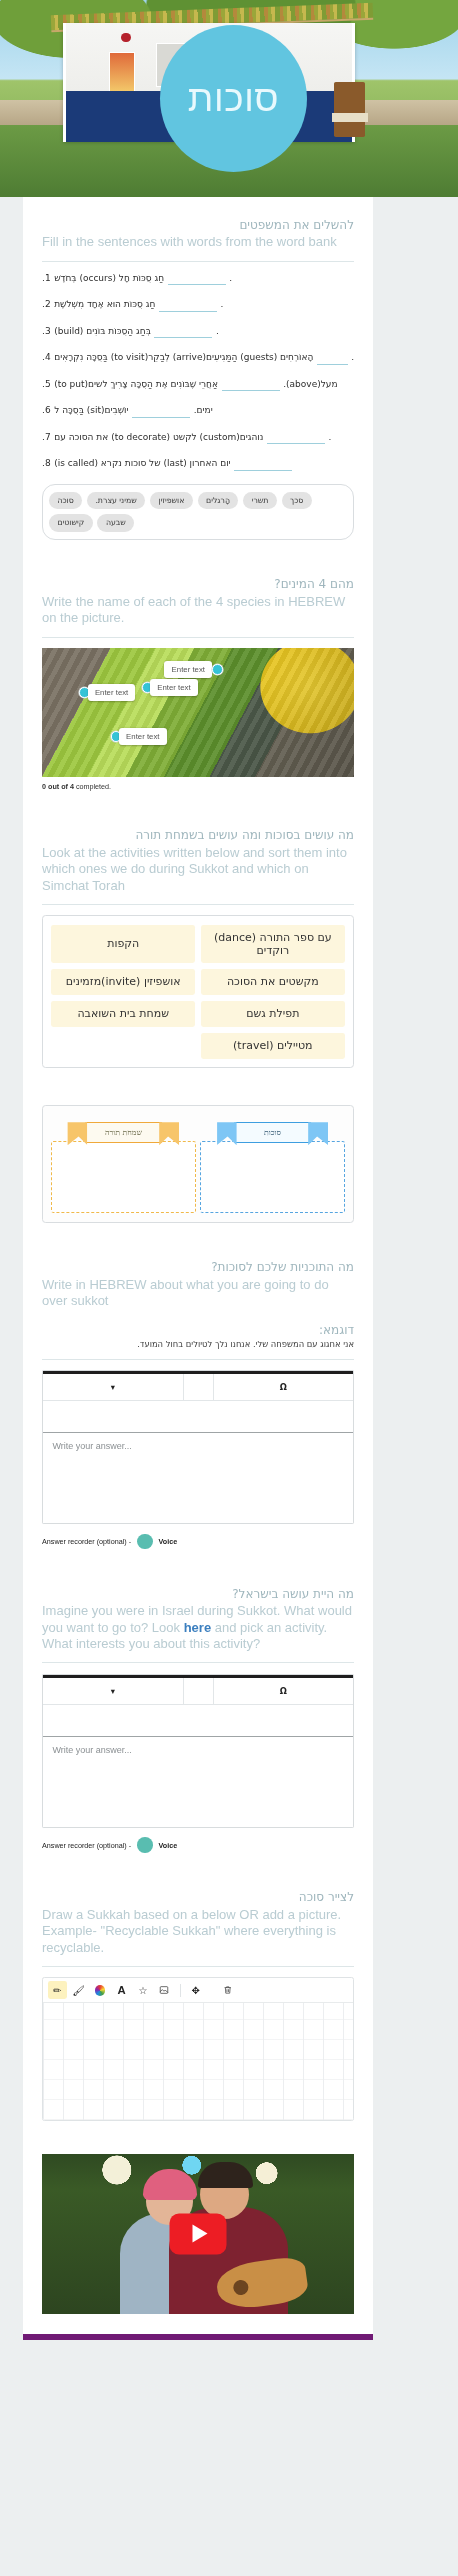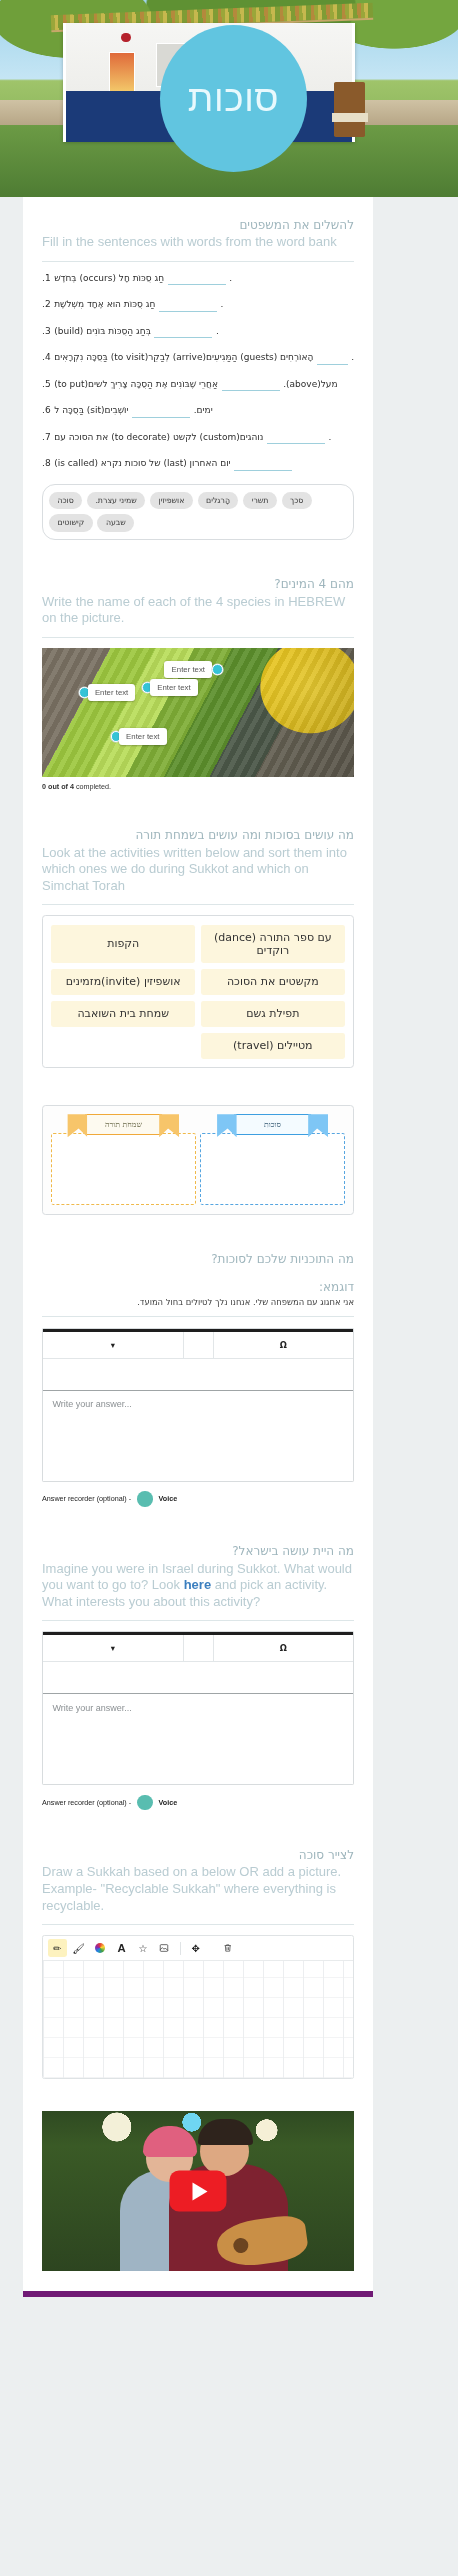--- a/index.html
+++ b/index.html
@@ -132,21 +132,21 @@
   .sort-box { border:0.6px solid #d9dde0; border-radius:3.6px; padding:8.4px; }
   .sort-grid { display:grid; grid-template-columns:1fr 1fr; gap:6px; direction:rtl; }
   .sort-card {
     background:#fdf6dd; border-radius:2.4px; min-height:26px;
     display:flex; align-items:center; justify-content:center;
     font-size:11px; color:#333; font-family:"DejaVu Sans", sans-serif;
     padding:6px 4.8px; text-align:center;
   }
 
   .drop-box { border:0.6px solid #d9dde0; border-radius:3.6px; padding:8.4px; background:#fdfdfd; }
-  .drop-grid { display:grid; grid-template-columns:1fr 1fr; gap:4.8px; }
+  .drop-grid { display:grid; grid-template-columns:1fr 1fr; gap:4.8px;margin-top:8px; }
   .drop-zone { position:relative; padding-top:19px; }
   .drop-dashed { border:1.2px dashed #f0b94a; border-radius:2.4px; height:72px; background:#fff; }
   .drop-zone.blue .drop-dashed { border-color:#56a5e0; }
   .ribbon { position:absolute; top:0; left:50%; transform:translateX(-50%); z-index:2;
     display:flex; align-items:flex-start; }
   .ribbon-tail { width:20px; height:23px; background:#f7c56a;
     clip-path: polygon(0 0, 100% 0, 100% 100%, 55% 62%, 0 100%); }
   .ribbon-tail.right { transform: scaleX(-1); }
   .ribbon-body {
     background:#fdfaf0; border:1.2px solid #f0a93a; border-radius:2.4px;
@@ -386,20 +386,21 @@
               <span class="ribbon-tail right"></span>
             </div>
             <div class="drop-dashed"></div>
           </div>
         </div>
       </div>
     </div>
 
     <div class="block">
       <p class="q-he">מה התוכניות שלכם לסוכות?</p>
+      <p class="q-en">Write in HEBREW about what you are going to do over sukkot</p>
       <p class="example-label">דוגמא:</p>
       <p class="example-text">אני אחגוג עם המשפחה שלי. אנחנו נלך לטיולים בחול המועד.</p>
       <div class="rule"></div>
 
       <div class="editor">
         <div class="editor-topbar"></div>
         <div class="editor-toolbar">
           <div class="tb-cell tb-style">▾</div>
           <div class="tb-cell tb-sep"></div>
           <div class="tb-cell tb-omega">Ω</div>

